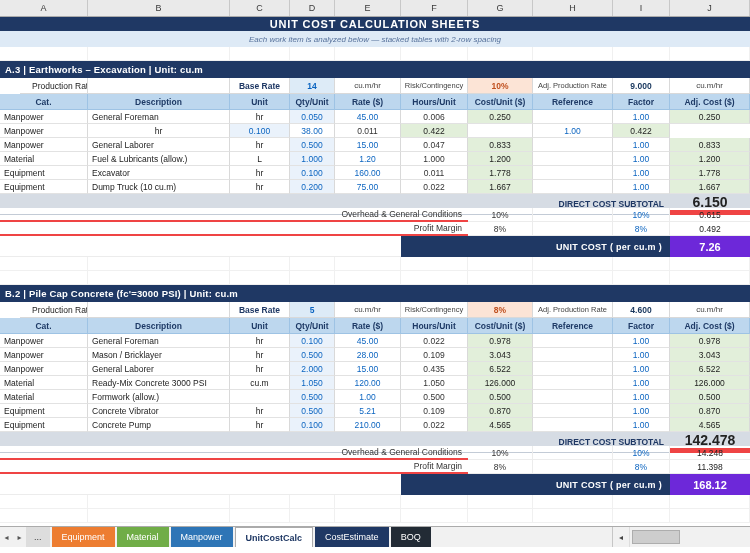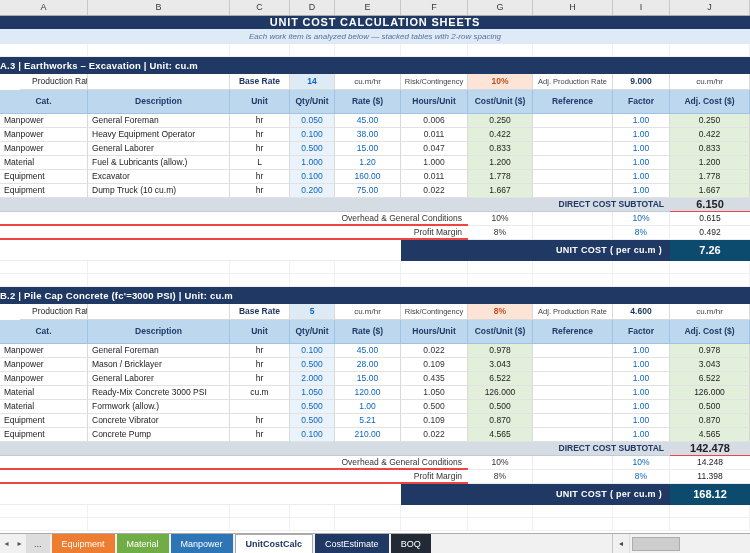--- a/index.html
+++ b/index.html
@@ -17,72 +17,72 @@
   .title-row { height:14px; background:#1F3864; color:#fff; font-weight:bold; font-size:11px;
     letter-spacing:.8px; display:flex; align-items:center; justify-content:center;text-align:center; }
   .subtitle-row { height:16px; background:#DEEAF6; color:#56719B; font-style:italic; font-size:8px;
     display:flex; align-items:center; justify-content:center; }
 
   .blank-row { height:14px; }
   .blank-cell { border-right:1px solid #F0F0F0; border-bottom:1px solid #F0F0F0; }
 
   .sec-header { height:17px; }
   .sec-title { grid-column:1/11; background:#1F3864; color:#fff; font-weight:bold; font-size:9.5px;
-    display:flex; align-items:center; letter-spacing:.2px; }
+    display:flex; align-items:center; padding-left:5px; letter-spacing:.2px; }
 
   .prod-row { height:16px; font-size:8.5px; }
   .prod-row .cell { display:flex; align-items:center; justify-content:center;
     border-right:1px solid #D9D9D9; border-bottom:1px solid #D9D9D9; overflow:hidden; white-space:nowrap; }
   .p-label { justify-content:flex-start !important; padding-left:12px; color:#222;margin-left:20px; }
   .p-baselabel { font-weight:bold; color:#1F3864; }
   .p-baseval { color:#0B64C0; font-weight:bold; background:#DDEBF7; }
   .p-unit { color:#444; font-size:8px; }
   .p-risk { font-size:7.5px; color:#444; }
   .p-riskval { background:#FCE4D6; color:#C0501F; font-weight:bold; }
   .p-adjlabel { font-size:7.5px; color:#444; }
   .p-adjval { font-weight:bold; color:#17365D; }
 
-  .hdr-row { height:24px; background:#BDD7EE; }
+  .hdr-row { height:16px; background:#BDD7EE; }
   .hcell { font-size:8.5px; font-weight:bold; color:#1E3A66; display:flex; align-items:center;
     justify-content:center; border-right:1px solid #9EC3E4; border-bottom:1px solid #9EC3E4;
     overflow:hidden; white-space:nowrap; }
 
   .data-row { height:14px; }
   .dcell { font-size:8.5px; color:#222; display:flex; align-items:center; justify-content:center;
     border-right:1px solid #D9D9D9; border-bottom:1px solid #E2E2E2; overflow:hidden; white-space:nowrap; }
   .c-cat, .c-desc { justify-content:flex-start !important; padding-left:4px; }
   .c-qty { color:#0B64C0; background:#EAF2FB; }
   .c-rate { color:#0B64C0; }
   .c-hours { color:#333; }
   .c-cost { background:#E2EFDA; }
   .c-factor { color:#0B64C0; }
   .c-adj { background:#E2EFDA; }
 
   .subtotal-row { height:14px; background:#D6DCE4; }
   .sub-label { grid-column:1/10; display:flex; align-items:center; justify-content:flex-end;
     padding-right:6px; font-size:8.5px; font-weight:bold; color:#1F3864; border-bottom:1px solid #C3CBD6; }
   .sub-val { grid-column:10/11; display:flex; align-items:center; justify-content:center;
-    font-size:11px; font-weight:bold; color:#222; border-bottom:1px solid #ef4444; }
+    font-size:14px; font-weight:bold; color:#222; border-bottom:5px solid #ef4444; }
 
   .adj-line { height:14px; font-size:8.5px; }
   .adj-label { grid-column:1/7; display:flex; align-items:center; justify-content:flex-end;
     padding-right:6px; color:#333; border-bottom:2px solid #ef4444; }
   .adj-pct { grid-column:7/8; display:flex; align-items:center; justify-content:center; color:#333;
     border-right:1px solid #ECECEC; border-bottom:1px solid #ECECEC; }
   .adj-ref { grid-column:8/9; border-right:1px solid #ECECEC; border-bottom:1px solid #ECECEC; }
   .adj-factor { grid-column:9/10; display:flex; align-items:center; justify-content:center;
     color:#0B64C0; border-right:1px solid #ECECEC; border-bottom:1px solid #ECECEC; }
   .adj-val { grid-column:10/11; display:flex; align-items:center; justify-content:center; color:#222;
     border-bottom:1px solid #ECECEC; }
 
   .uc-row { height:21px; }
   .uc-blank { grid-column:1/6; border-bottom:1px solid #ECECEC; }
   .uc-label { grid-column:6/10; background:#1F3864; color:#fff; font-weight:bold; font-size:9px;
     letter-spacing:.3px; display:flex; align-items:center; justify-content:flex-end; padding-right:8px; }
-  .uc-val { grid-column:10/11; background:#0c4a6e; color:#fff; font-weight:bold; font-size:11px;
+  .uc-val { grid-column:10/11; background:#6d28d9; color:#fff; font-weight:bold; font-size:11px;
     display:flex; align-items:center; justify-content:center; }
 
   .filler { height:3px; background:#fff; }
 
   
   .tabbar { height:21px; background:#F1F1F1; border-top:1px solid #ABABAB; display:flex;
     align-items:stretch; font-size:9px; }
   .tab-nav { width:13px; display:flex; align-items:center; justify-content:center; color:#555; font-size:8px; }
   .tab { padding:0 10px; display:flex; align-items:center; justify-content:center; margin-right:2px;
     white-space:nowrap; }
@@ -164,21 +164,20 @@
             <div class="dcell c-qty">0.050</div>
             <div class="dcell c-rate">45.00</div>
             <div class="dcell c-hours">0.006</div>
             <div class="dcell c-cost">0.250</div>
             <div class="dcell c-ref"></div>
             <div class="dcell c-factor">1.00</div>
             <div class="dcell c-adj">0.250</div>
           </div>
           <div class="grid-row data-row">
             <div class="dcell c-cat">Manpower</div>
-            <div class="dcell c-desc">Heavy Equipment Operator</div>
             <div class="dcell c-unit">hr</div>
             <div class="dcell c-qty">0.100</div>
             <div class="dcell c-rate">38.00</div>
             <div class="dcell c-hours">0.011</div>
             <div class="dcell c-cost">0.422</div>
             <div class="dcell c-ref"></div>
             <div class="dcell c-factor">1.00</div>
             <div class="dcell c-adj">0.422</div>
           </div>
           <div class="grid-row data-row">

